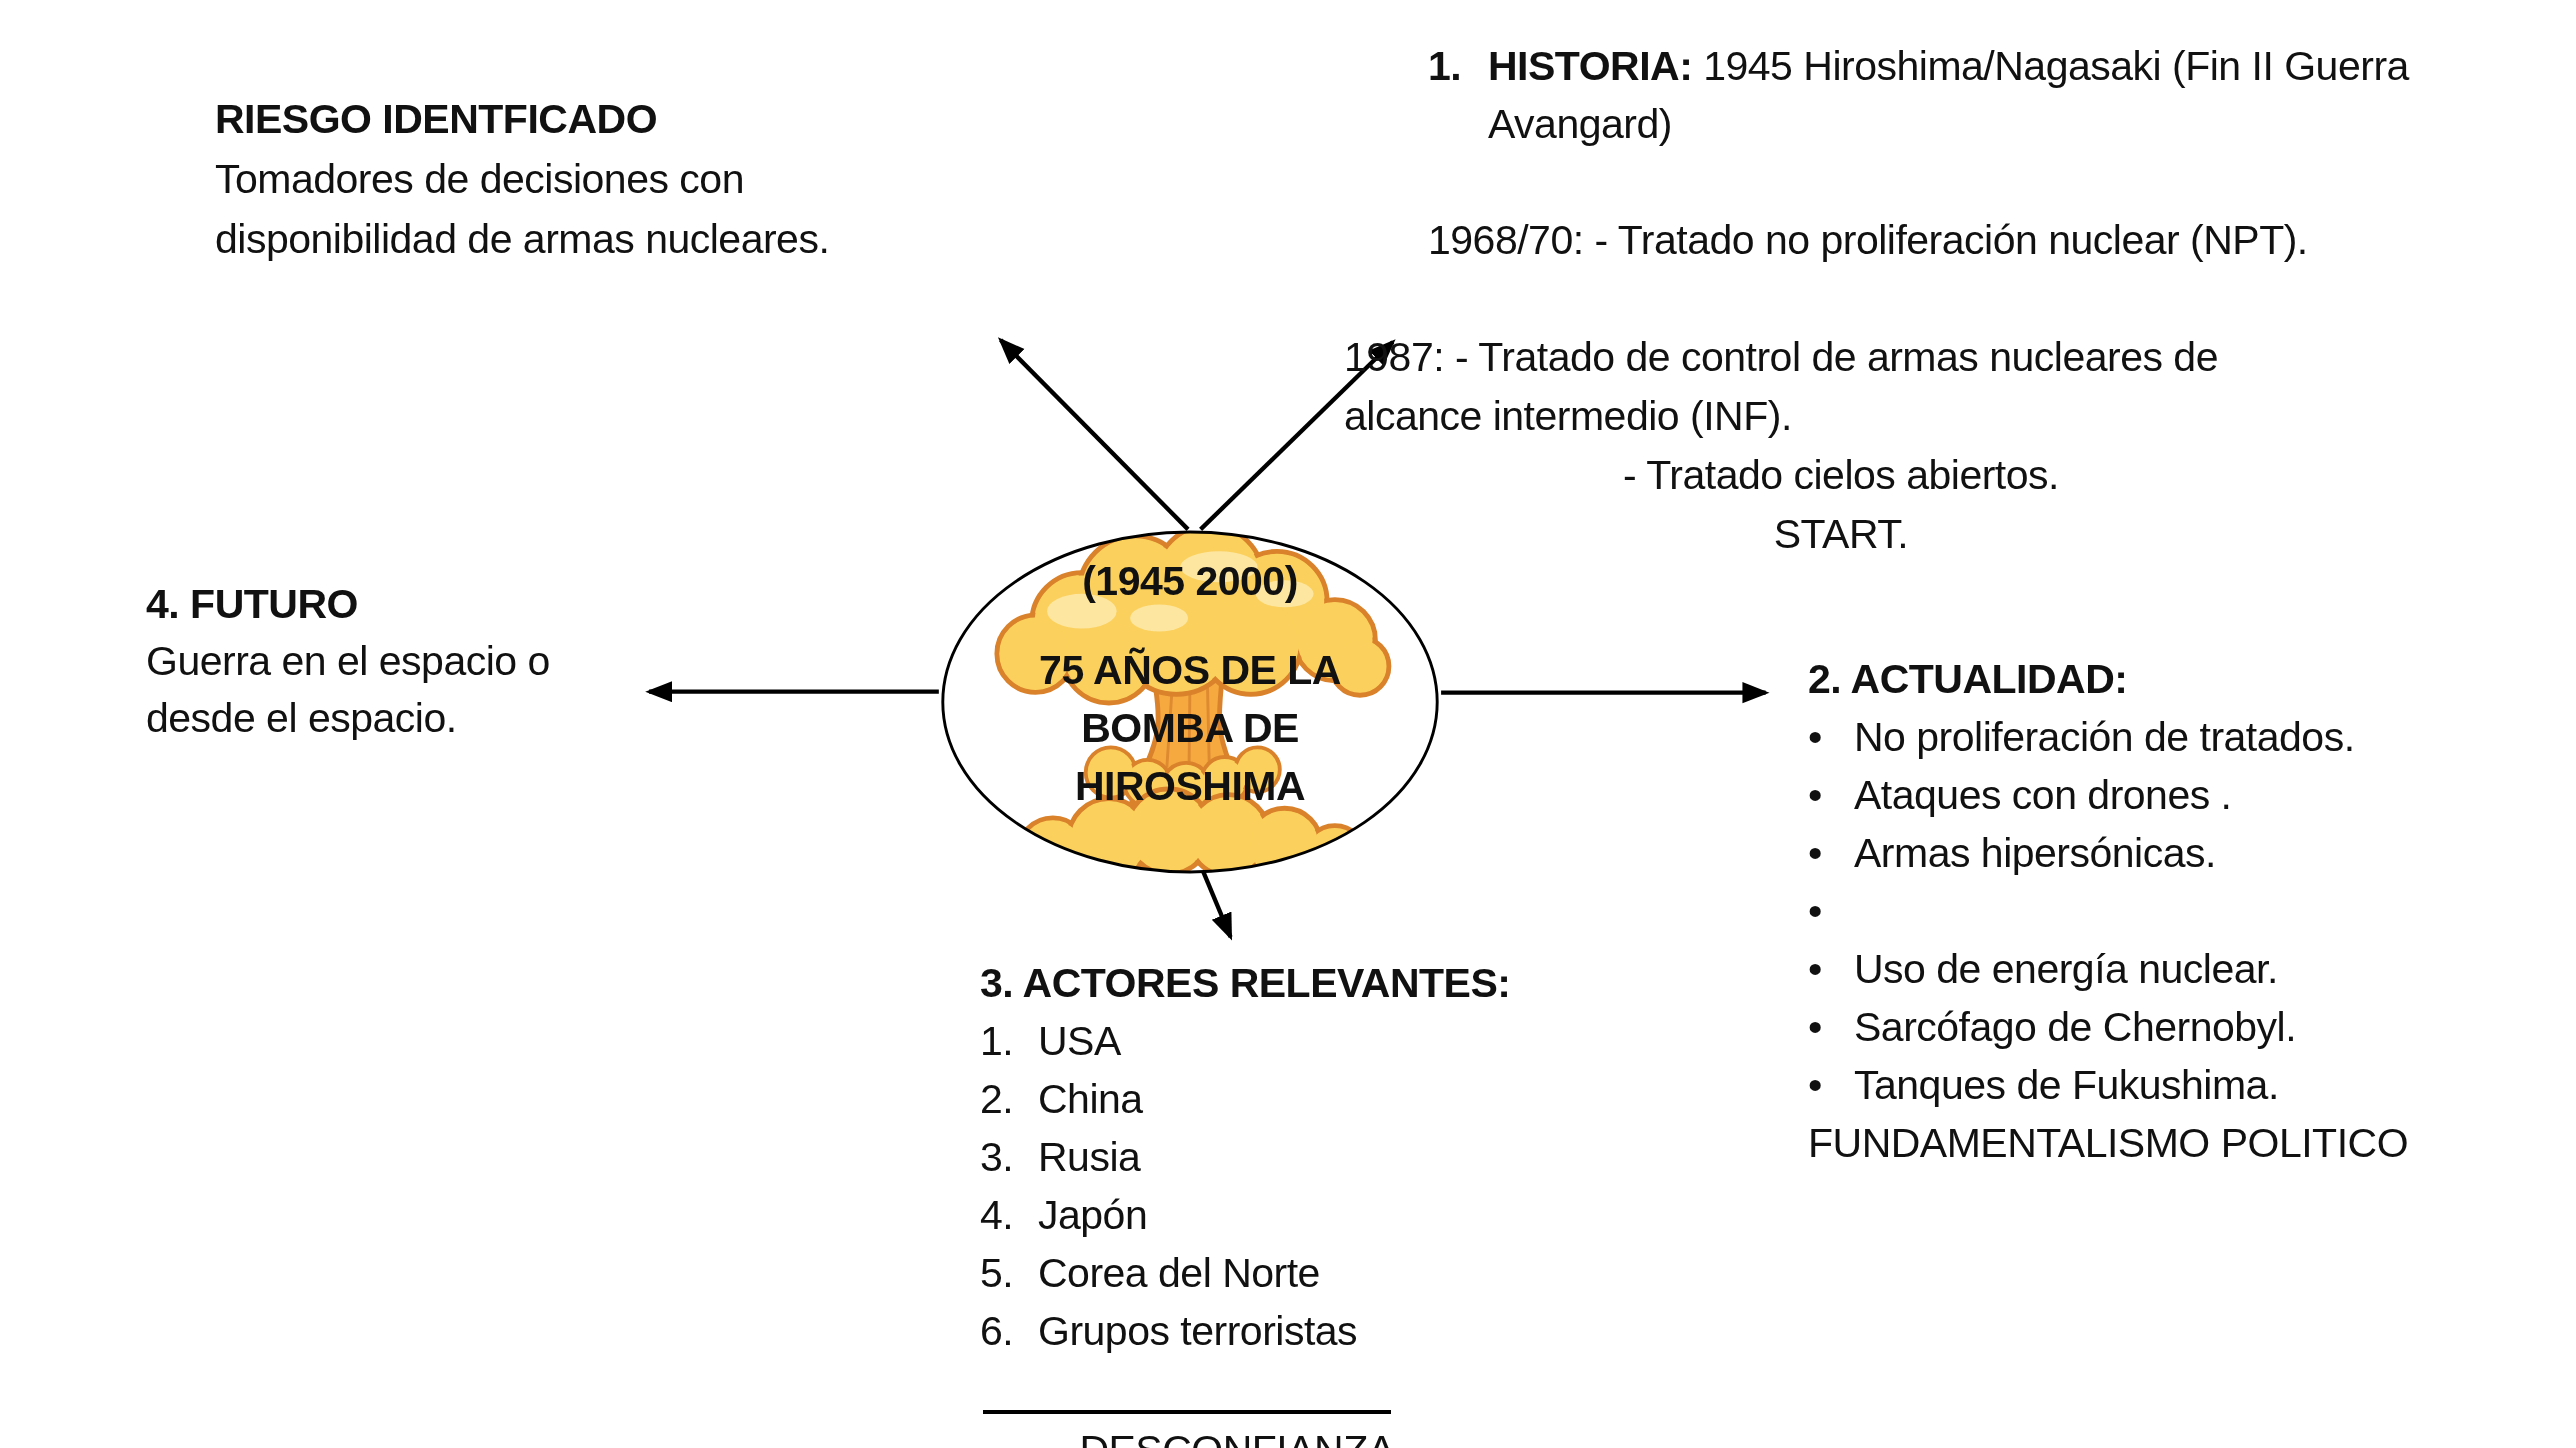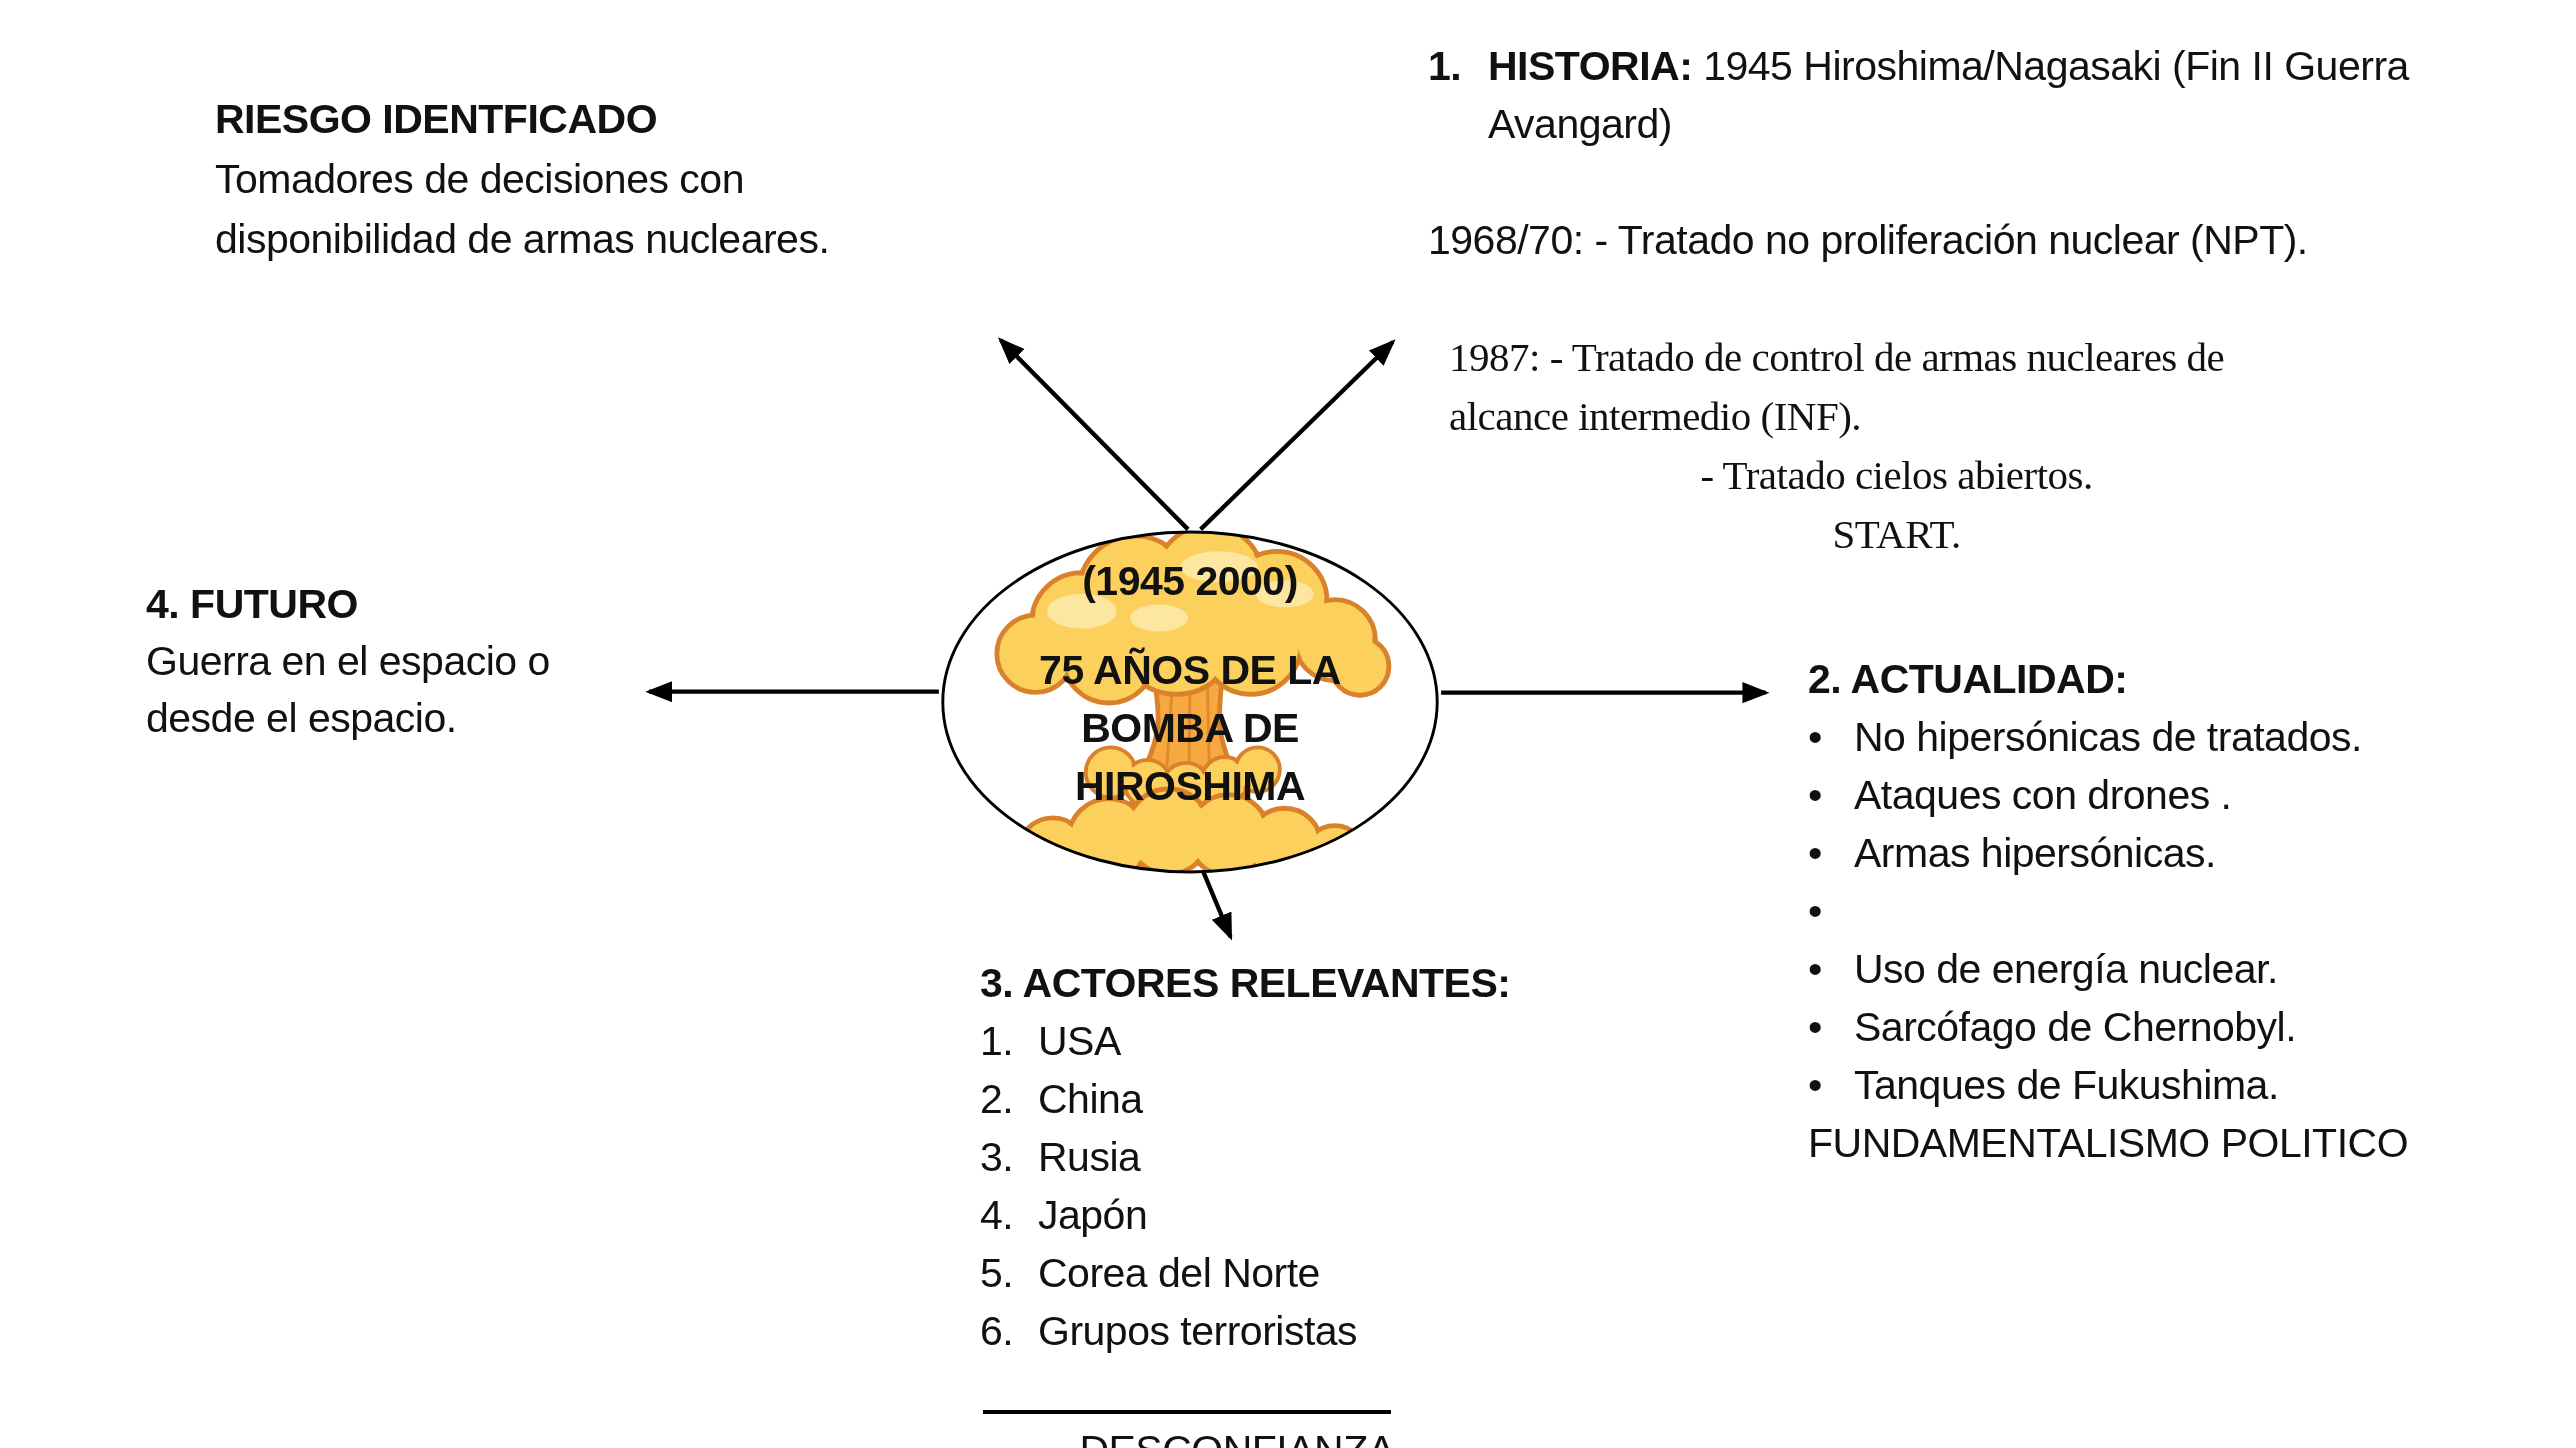--- a/index.html
+++ b/index.html
@@ -12,21 +12,21 @@
   .b{font-weight:bold;}
   .nw{white-space:nowrap;}
 
   
   #riesgo{left:215px;top:89px;line-height:60px;}
 
   
   #historia-l1{left:1428px;top:37px;line-height:58px;display:flex;}
   #historia-l1 .num{width:60px;}
   #npt{left:1428px;top:211px;line-height:58px;}
-  #inf{left:1449px;top:328px;line-height:59px;font-family:Liberation Serif, serif;}
+  #inf{left:1344px;top:328px;line-height:59px;}
   .indent{padding-left:120px;text-align:center;}
 
   
   #futuro{left:146px;top:576px;line-height:57px;}
 
   
   #actualidad{left:1808px;top:650px;line-height:58px;}
   .brow{display:flex;}
   .blt{width:46px;}
 
@@ -187,21 +187,21 @@
   <div class="abs" id="futuro">
     <div class="b nw">4. FUTURO</div>
     <div class="nw">Guerra en el espacio o</div>
     <div class="nw">desde el espacio.</div>
   </div>
 
   <div class="abs" id="actualidad">
     <div class="b nw">2. ACTUALIDAD:</div>
     <div class="brow">
       <span class="blt">•</span>
-      <span class="nw">No hipersónicas de tratados.</span>
+      <span class="nw">No proliferación de tratados.</span>
       </div>
     <div class="brow">
       <span class="blt">•</span>
       <span class="nw">Ataques con drones .</span>
       </div>
     <div class="brow">
       <span class="blt">•</span>
       <span class="nw">Armas hipersónicas.</span>
       </div>
     <div class="brow">

